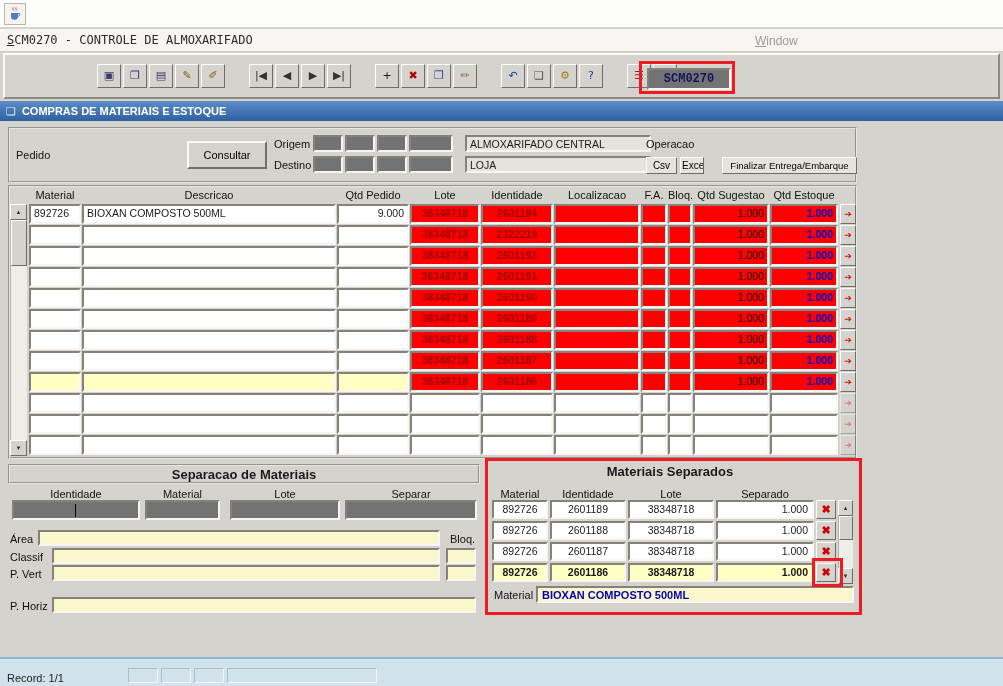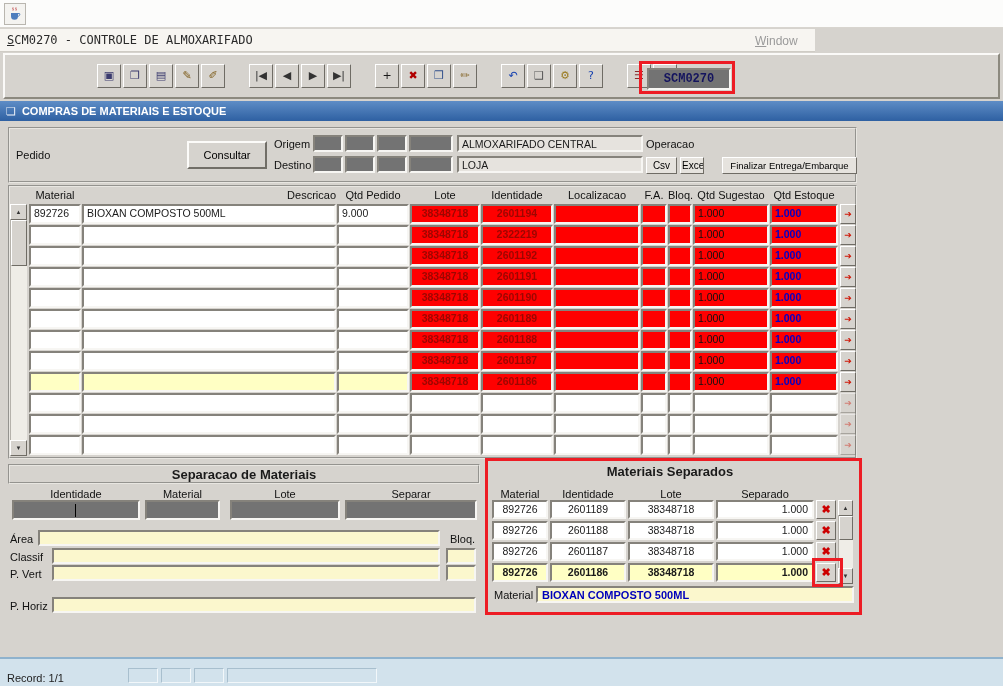--- a/index.html
+++ b/index.html
@@ -16,21 +16,21 @@
   body{font-family:"Liberation Sans","DejaVu Sans",sans-serif;font-size:11px;color:#1a1a1a;background:#d6d3ce;position:relative;overflow:hidden;}
   .abs{position:absolute;}
   .sunken{border:2px solid;border-color:#85827b #f7f6f3 #f7f6f3 #85827b;background:#737373;font-family:Liberation Mono, monospace;}
   .btn3d{border:2px solid;border-color:#fcfbf9 #716e67 #716e67 #fcfbf9;background:#d6d3ce;cursor:default;}
   .lbl{font-size:11px;color:#111;white-space:nowrap;}
   .ctrlbl{text-align:center;}
 
   
   #titlebar{left:0;top:0;width:1003px;height:28px;background:#fcfcfb;border-bottom:1px solid #d8d5cf;}
   #app-icon{position:absolute;left:4px;top:3px;width:22px;height:22px;border:1px solid #b9b6af;background:#f4f3f0;display:flex;align-items:center;justify-content:center;}
-  #menubar{left:0;top:29px;width:815px;height:23px;background:#f7f5f1;border-bottom:1px solid #cfccc5;}
+  #menubar{left:0;top:29px;width:1003px;height:23px;background:#f7f5f1;border-bottom:1px solid #cfccc5;}
   #mb-title{position:absolute;left:7px;top:4px;font-family:"DejaVu Sans Mono","Liberation Mono",monospace;font-size:12px;color:#2b2b2b;}
   #mb-title::first-letter{text-decoration:underline;}
   #mb-window{position:absolute;left:755px;top:5px;font-size:12px;color:#9a9a9a;}
   #mb-window::first-letter{text-decoration:underline;}
 
   
   #toolbar{left:3px;top:53px;width:997px;height:46px;border:2px solid;border-color:#fbfaf8 #8c897f #8c897f #fbfaf8;background:#d6d3ce;}
   #tb-buttons{display:flex;align-items:center;height:100%;padding-left:92px;gap:24px;}
   .tb-group{display:flex;gap:2px;}
   .tb-btn{width:24px;height:24px;border:1px solid;border-color:#fff #6f6c65 #6f6c65 #fff;background:#d6d3ce;font-family:"DejaVu Sans",sans-serif;font-size:11px;line-height:20px;text-align:center;padding:0;cursor:default;overflow:hidden;}
@@ -39,54 +39,54 @@
 
   
   #panel-title{left:0;top:101px;width:1003px;height:20px;background:linear-gradient(180deg,#5e8dc6,#2e60a2);color:#fff;font-weight:bold;font-size:11px;display:flex;align-items:center;padding-left:6px;gap:6px;}
   #pt-icon{font-size:11px;color:#e8eef7;font-weight:normal;}
 
   
   #order-form{left:8px;top:127px;width:849px;height:56px;border:2px groove #e8e6e1;background:#d6d3ce;}
   #pedido-field{left:38px;top:7px;width:131px;height:39px;display:flex;align-items:center;justify-content:center;font-size:17px;font-weight:bold;letter-spacing:1px;}
   #consultar-btn{left:177px;top:12px;width:80px;height:28px;font-size:11px;}
   .sf{height:17px;}
-  .ro{height:17px;background:#e6e3de;display:flex;align-items:center;padding-left:3px;font-size:10.5px;border:2px solid;border-color:#85827b #f7f6f3 #f7f6f3 #85827b;}
+  .ro{height:17px;background:#e6e3de;display:flex;align-items:center;padding-left:3px;font-size:10.5px;border:2px solid;border-color:#85827b #f7f6f3 #f7f6f3 #85827b;margin-left:8px;}
   #operacao-select{left:681px;top:6px;width:166px;height:18px;display:flex;align-items:center;padding:0;}
   #operacao-value{flex:1;padding-left:3px;font-size:10.5px;white-space:nowrap;overflow:hidden;}
   #operacao-arrow{width:15px;height:13px;font-size:7px;line-height:10px;text-align:center;padding:0;}
   .minibtn{position:absolute;height:17px;border:1px solid;border-color:#fff #6f6c65 #6f6c65 #fff;background:#e6e3de;font-size:10px;text-align:center;padding:0 1px;line-height:15px;cursor:default;white-space:nowrap;overflow:hidden;}
   #csv-btn{left:636px;top:28px;width:31px;}
   #excel-btn{left:670px;top:28px;width:24px;}
   #finalizar-btn{left:712px;top:28px;width:135px;font-size:9.5px;}
 
   
   #grid{left:8px;top:185px;width:849px;height:274px;border:2px groove #e8e6e1;background:#d6d3ce;}
   #grid-header{position:absolute;left:0;top:0;width:845px;height:17px;}
   .gh{position:absolute;top:2px;font-size:11px;color:#111;text-align:center;white-space:nowrap;}
-  .gh.lft{text-align:right;}
+  .gh.lft{text-align:center;}
   .c-mat{left:19px;width:52px;}
   .c-desc{left:72px;width:254px;}
   .c-ped{left:327px;width:72px;}
   .c-lote{left:400px;width:70px;}
   .c-ident{left:471px;width:72px;}
   .c-loc{left:544px;width:86px;}
   .c-fa{left:631px;width:26px;text-align:center;}
   .c-bloq{left:658px;width:24px;}
   .c-sug{left:683px;width:76px;}
   .c-est{left:760px;width:68px;}
   .c-arrow{left:830px;width:16px;}
   #grid-sb{left:0;top:17px;width:17px;height:252px;display:flex;flex-direction:column;}
   .sbb{width:100%;height:16px;border:1px solid;border-color:#fff #6f6c65 #6f6c65 #fff;background:#d6d3ce;font-size:6px;padding:0;color:#333;cursor:default;}
   .sbt{flex:1;background:#efede7;position:relative;border-left:1px solid #b5b2ab;}
   .sbthumb{position:absolute;left:0;top:0;width:100%;height:46px;border:1px solid;border-color:#fff #6f6c65 #6f6c65 #fff;background:#d6d3ce;}
   #grid-rows{left:0;top:17px;width:845px;}
   .g-row{position:relative;height:21px;}
   .gcell{position:absolute;top:0;height:20px;border:2px solid;border-color:#85827b #f7f6f3 #f7f6f3 #85827b;background:#fff;font-size:10.5px;line-height:15px;padding:0 3px;white-space:nowrap;overflow:hidden;}
   .gcell.rc{background:var(--cell_red_bg);}
-  .gcell.num{text-align:left;}
+  .gcell.num{text-align:right;}
   .gcell.ctr{text-align:center;}
   .gcell.lote{color:var(--red_cell_text);font-weight:bold;}
   .gcell.sug{color:#111;}
   .gcell.est{color:var(--estoque_text);font-weight:bold;}
   .state-current .wc{background:var(--highlight_yellow);}
   .state-empty .rc{background:#fff;}
   .row-arrow{position:absolute;top:0;height:20px;border:1px solid;border-color:#fff #6f6c65 #6f6c65 #fff;background:#d6d3ce;padding:0;font-size:9px;color:#cf1505;cursor:default;}
   .state-empty .row-arrow{opacity:.45;}
 
   

